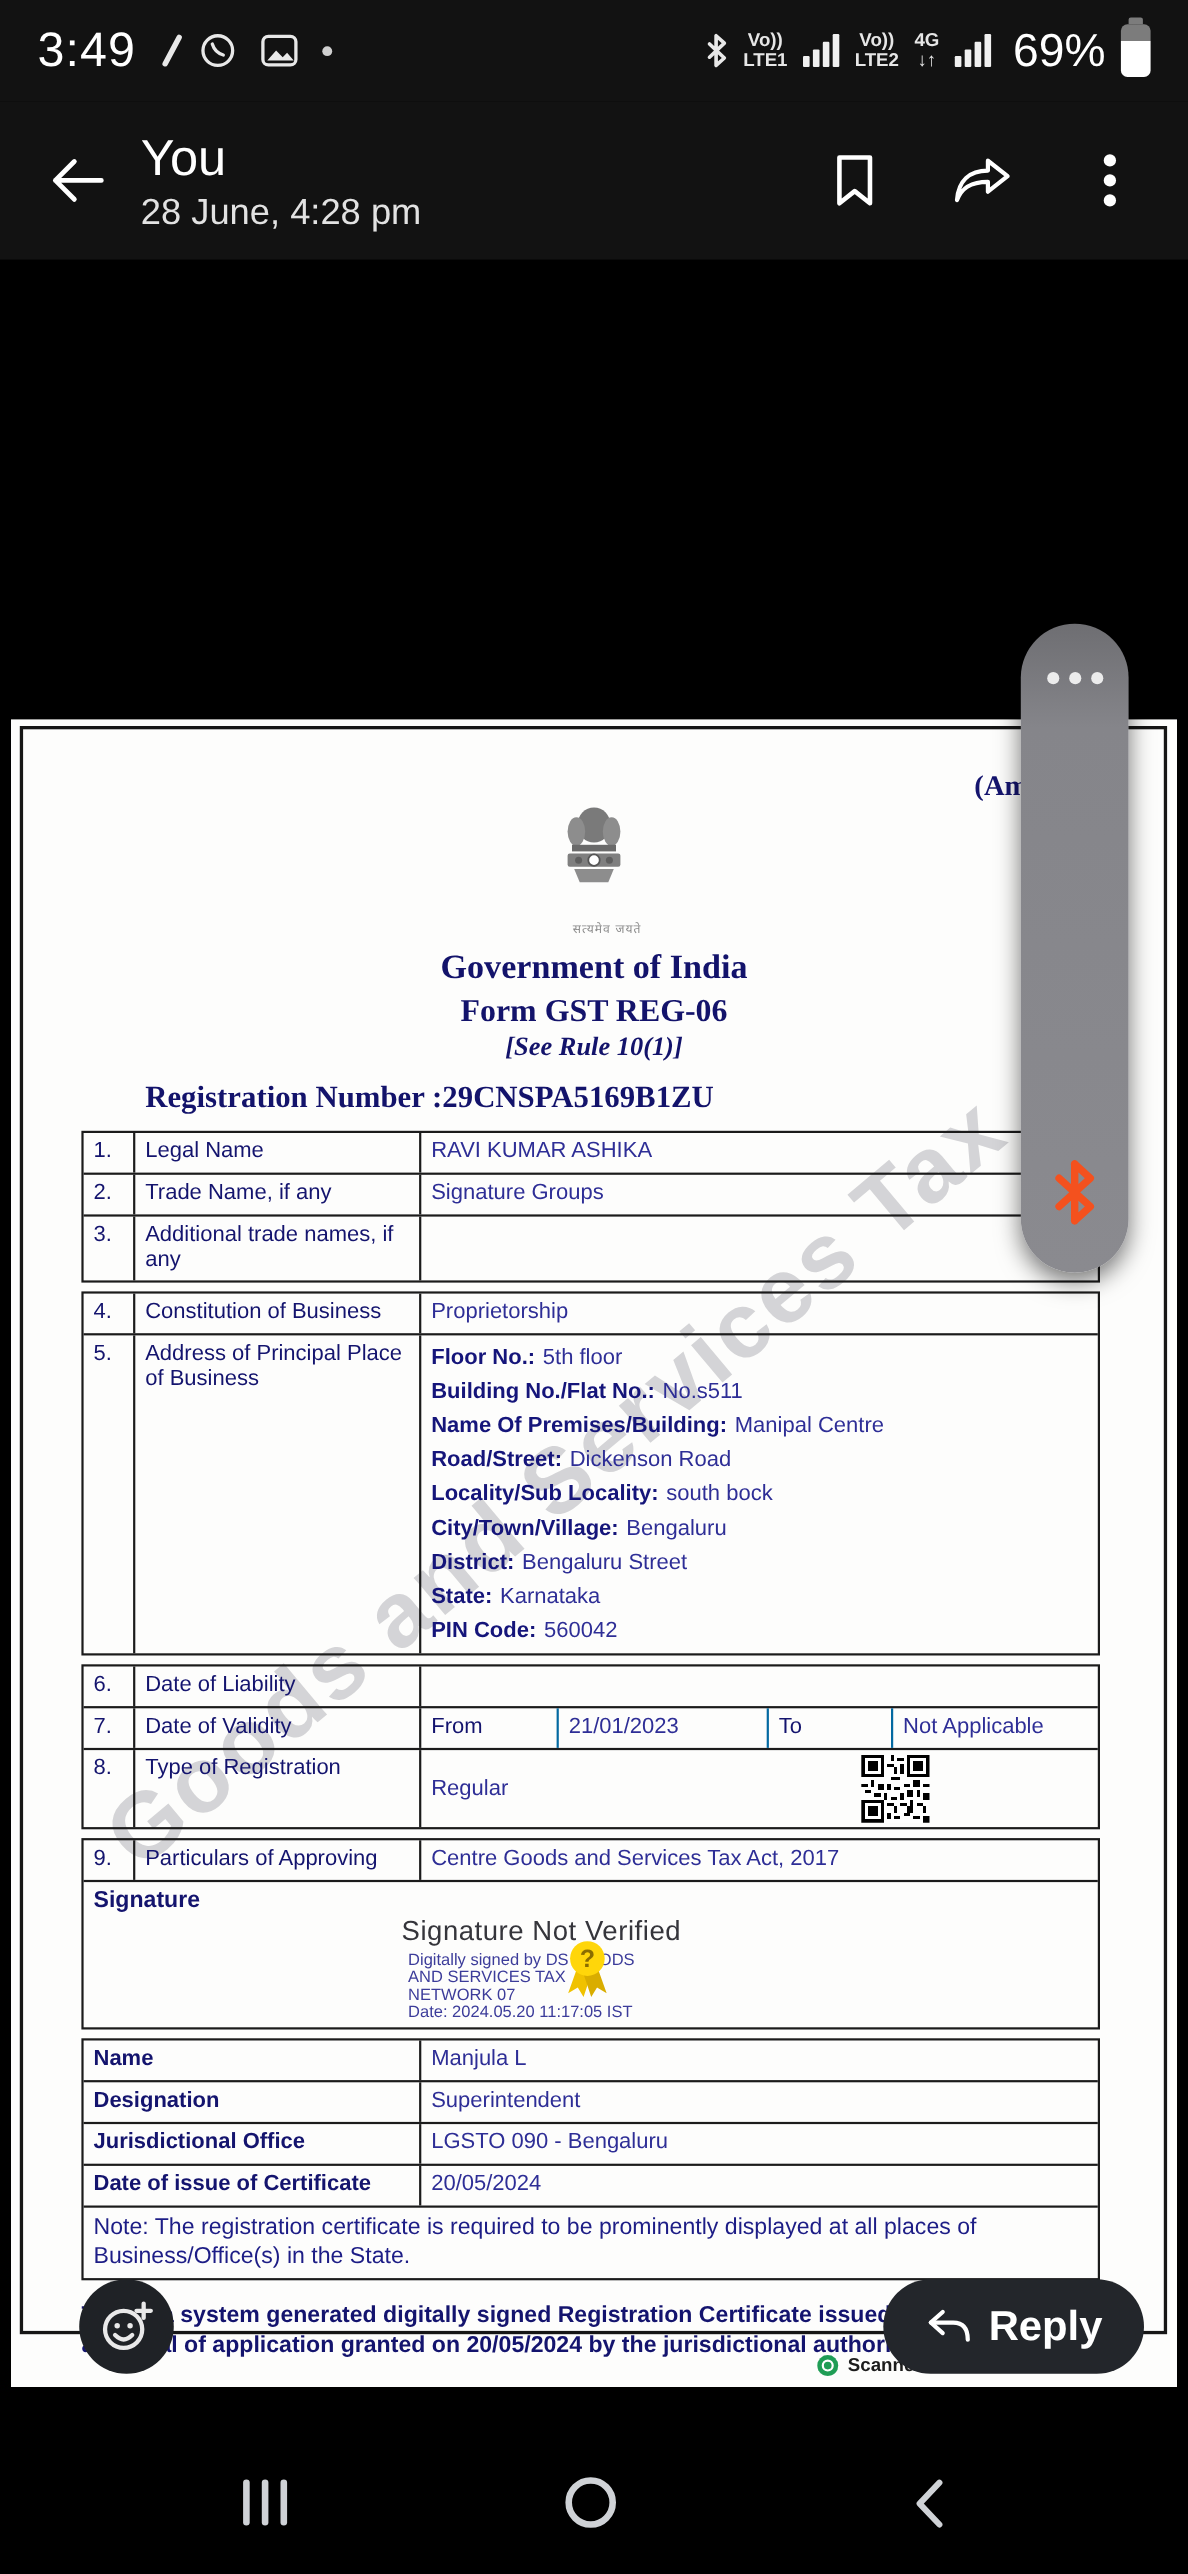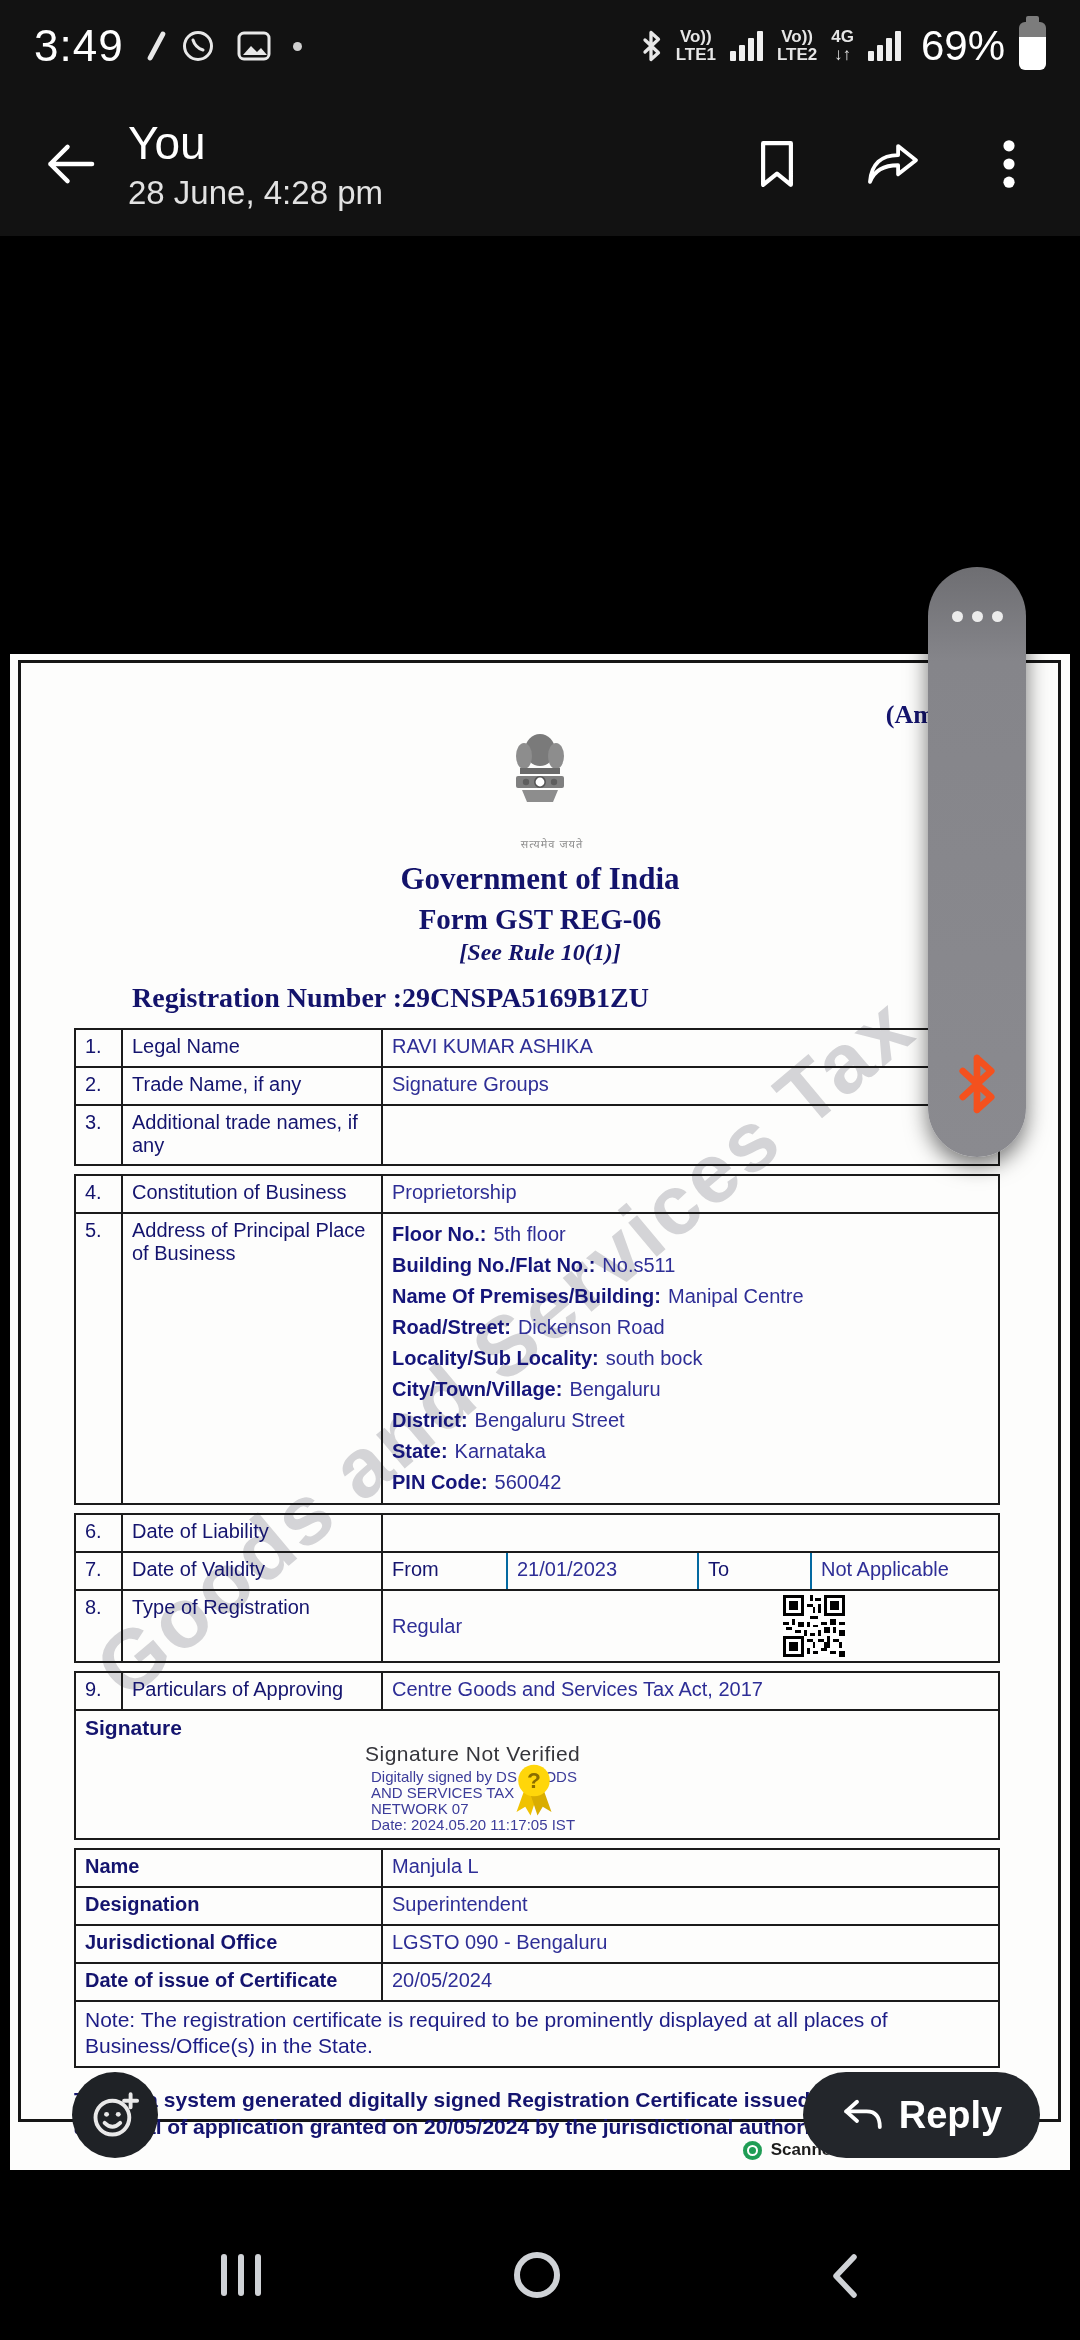--- a/index.html
+++ b/index.html
@@ -81,21 +81,21 @@
   .sub-from-l { width:123px; flex:none; color:#14146e; }
   .sub-from-v { width:191px; flex:none; color:#2e2e96; }
   .sub-to-l { width:113px; flex:none; color:#14146e; }
   .sub-to-v { flex:1; color:#2e2e96; }
   .c-reg { position:relative; display:flex; align-items:center; }
   .qr { position:absolute; left:400px; top:4px; width:62px; height:62px; }
   .td-full { width:100%; border-left:none; position:relative; }
   .sig-row { min-height:112px; }
   .sig-label { font-weight:700; color:#14146e; font-size:21px; }
   .stamp { width:344px; margin:0 auto; position:relative; margin-top:2px; }
-  .stamp-title { font-size:21px; color:#35353b; letter-spacing:0.5px; }
+  .stamp-title { font-size:25px; color:#35353b; letter-spacing:0.5px; }
   .stamp-lines { font-size:15px; line-height:16px; color:#3c3c9a; margin-top:3px; width:230px; margin-left:6px; }
   .ribbon { position:absolute; left:148px; top:20px; z-index:2; }
   .note-cell { min-height:64px; color:#1d1d86; font-size:21px; line-height:26px; font-weight:400; }
   .closing { margin:18px 64px 0; font-weight:700; color:#14146e; font-size:21px; line-height:27px; width:930px; }
   .scan { position:absolute; right:64px; bottom:10px; display:flex; align-items:center; gap:9px;
           font-size:17px; font-weight:700; color:#1c1c1c; }
   .oken { width:19px; height:19px; border-radius:50%; background:#1f9d55;
           box-shadow:inset 0 0 0 4px #1f9d55, inset 0 0 0 6px #fff; }
 
   

